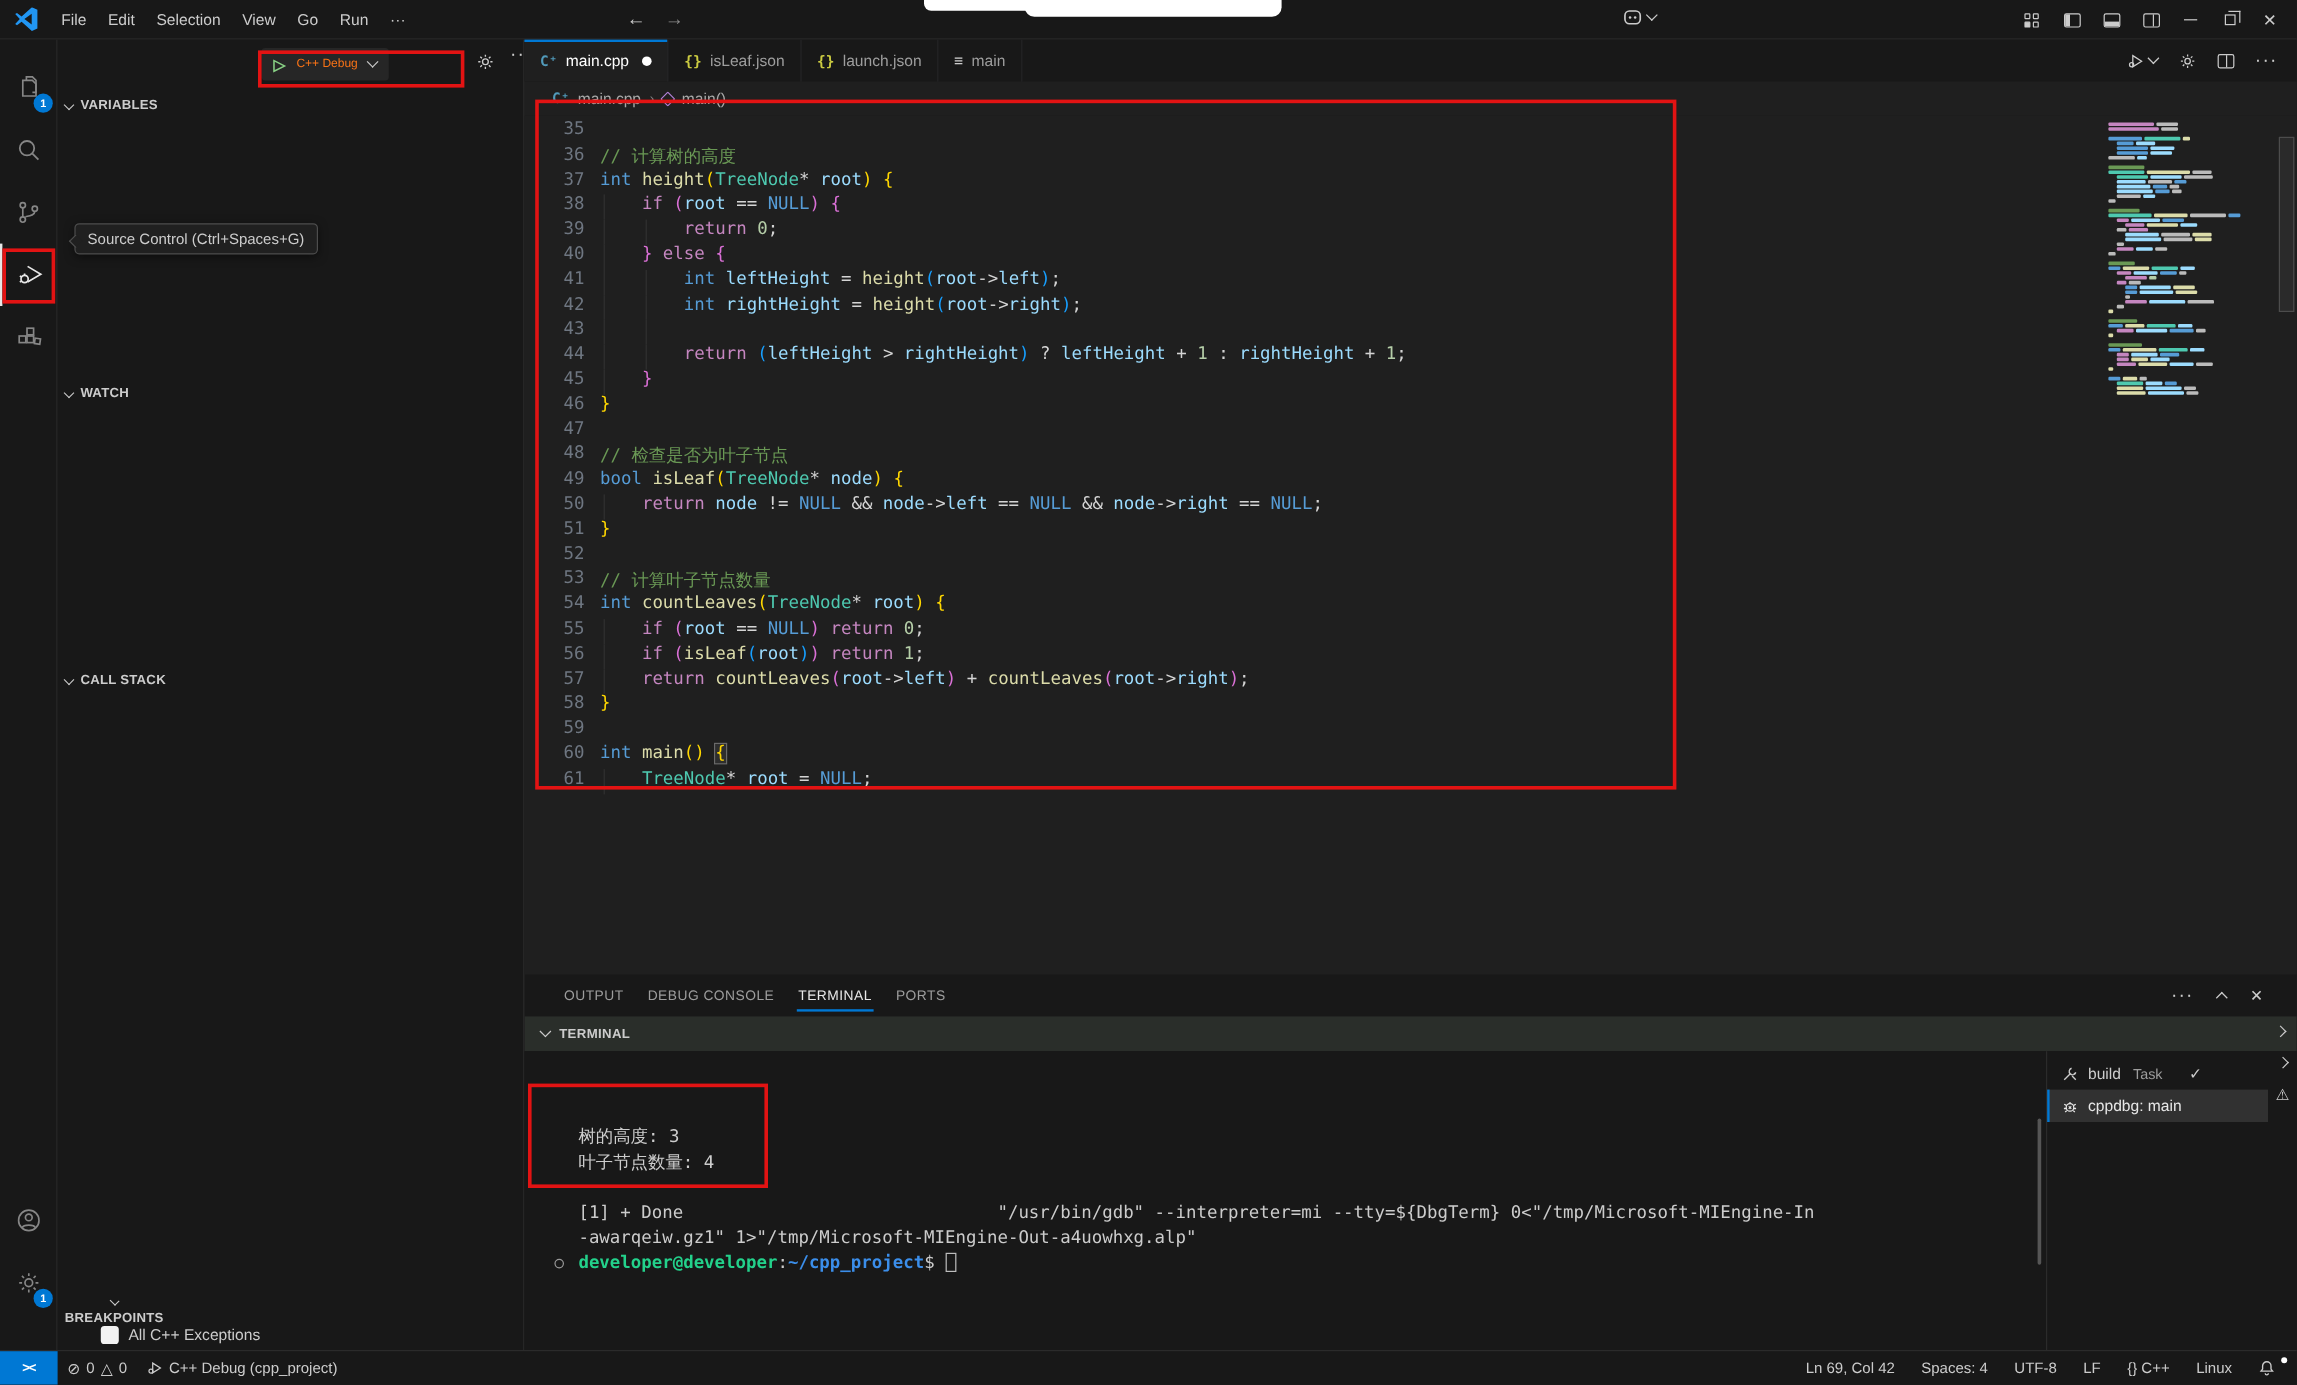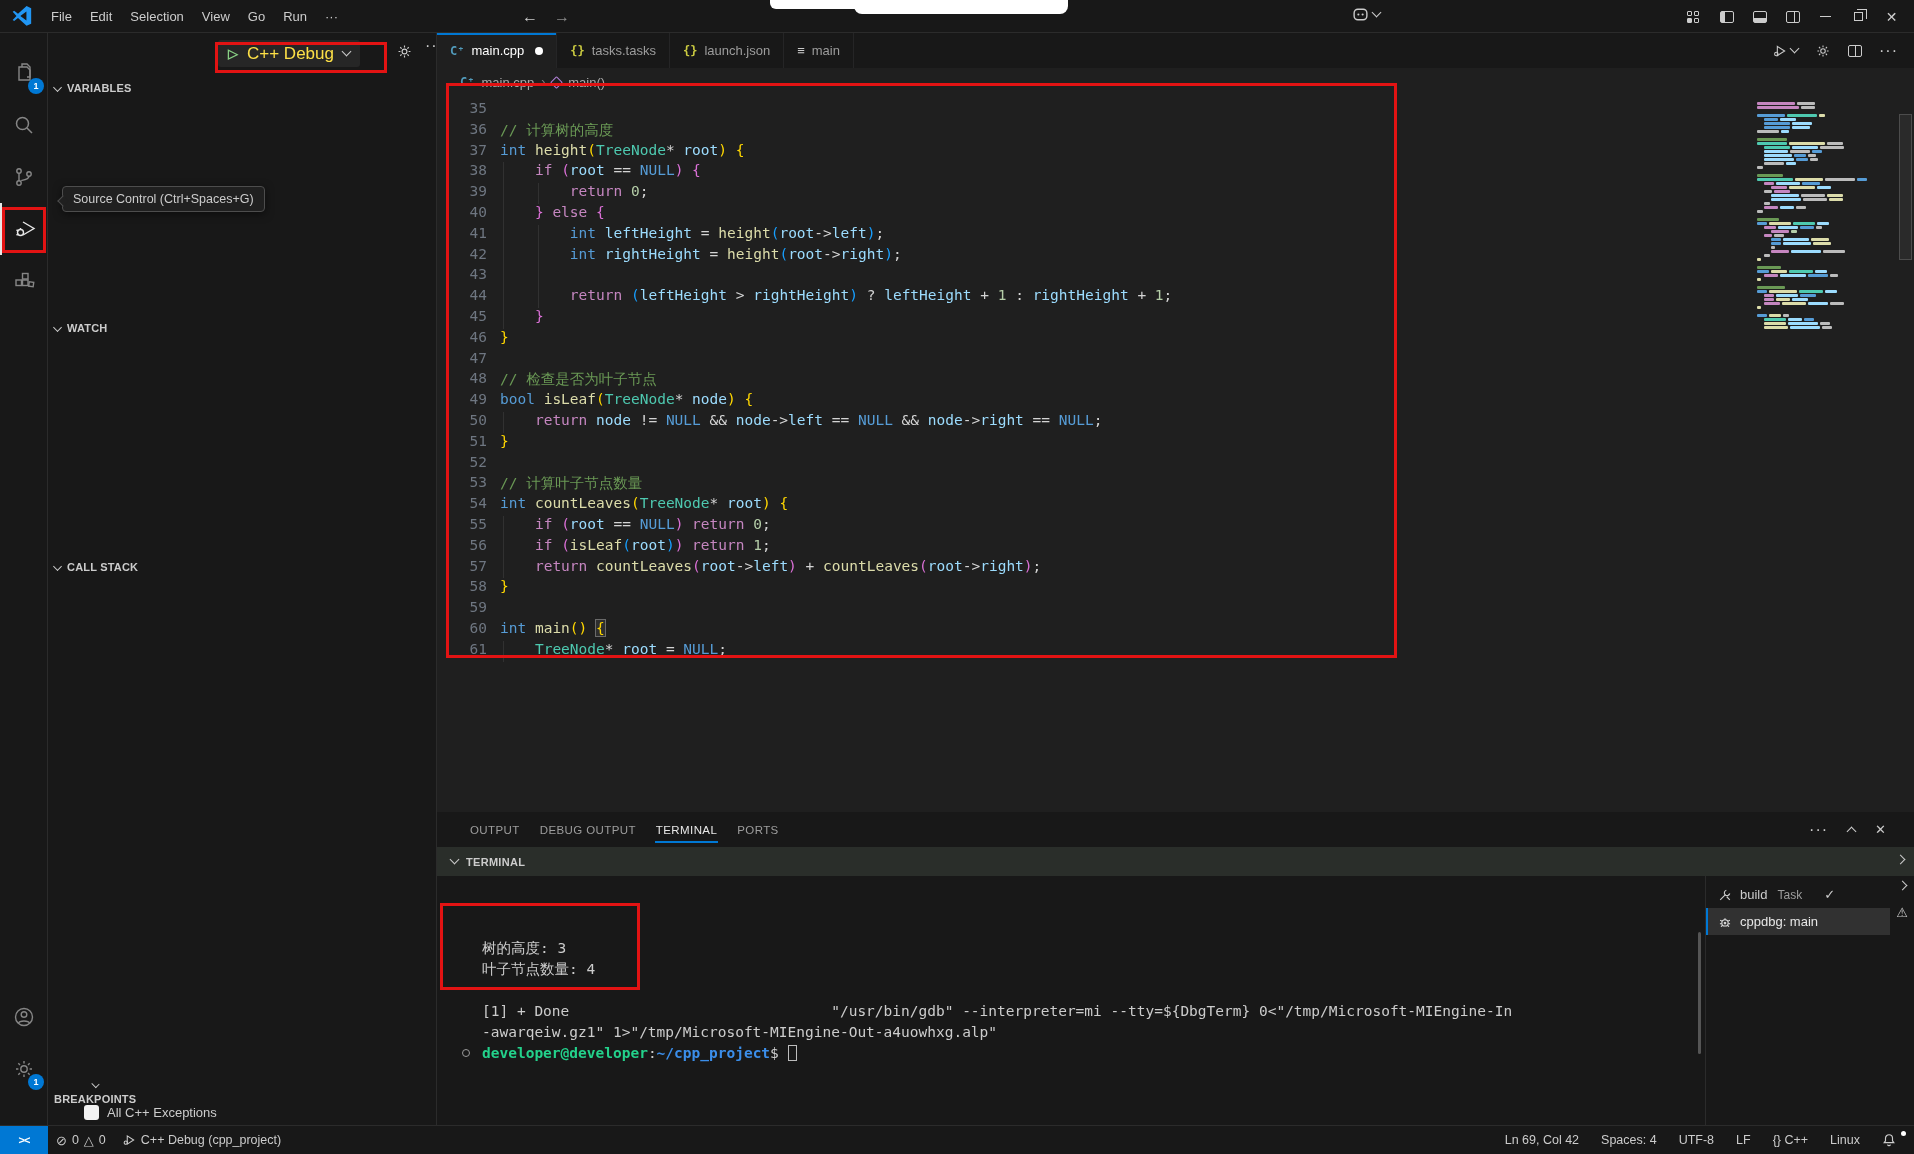--- a/index.html
+++ b/index.html
@@ -50,21 +50,21 @@
            justify-content:center; }
   .ai-spacer { margin-top:auto; }
 
   
   .sidebar { position:relative; width:389px; background:#181818; border-right:1px solid #2b2b2b; }
   .sidebar-title { position:absolute; left:0; top:0; right:0; height:42px; display:flex; align-items:center; }
   .sb-label { padding-left:44px; font-size:11px; color:#bbbbbb; letter-spacing:.3px; }
   .launch { position:absolute; left:170px; top:7px; height:27px; display:flex; align-items:center; gap:9px;
             padding:0 10px; background:#262626; border-radius:3px; }
   .launch .play { color:#89d185; font-size:13px; font-weight:700; }
-  .launch .lbl { color:#fde047; font-size:17px; }
+  .launch .lbl { color:#f97316; font-size:10px; }
   .chev { width:7px; height:7px; border-right:1.4px solid #cccccc; border-bottom:1.4px solid #cccccc;
           transform:rotate(45deg); margin-top:-4px; }
   .chev.right { transform:rotate(-45deg); }
   .sb-gear { position:absolute; left:348px; top:10px; color:#cccccc; }
   .sb-dots { position:absolute; left:377px; top:4px; color:#cccccc; font-size:16px; letter-spacing:1px; }
   .sec { position:absolute; left:6px; display:flex; align-items:center; gap:6px; height:22px;
          font-size:11px; font-weight:700; color:#cccccc; letter-spacing:.2px; }
   .sec .chev { margin-top:-2px; transform:rotate(45deg) scale(.9); }
   .sec.variables { top:44px; } .sec.watch { top:284px; } .sec.callstack { top:523px; } .sec.breakpoints { top:1050px;flex-direction:column; }
   .bp-row { position:absolute; left:36px; top:1072px; display:flex; align-items:center; gap:8px;
@@ -318,21 +318,21 @@
     <div class="rightcol">
       <div class="tabbar">
         <div id="tabs-mount" style="display:flex;">
             <div class="tab active">
               <span class="ticon-cpp">C⁺</span>
               <span class="tlabel">main.cpp</span>
               <span class="mod-dot"></span>
             </div>
             <div class="tab">
               <span class="ticon-json">{}</span>
-              <span class="tlabel">tasks.tasks</span>
+              <span class="tlabel">isLeaf.json</span>
             </div>
             <div class="tab">
               <span class="ticon-json">{}</span>
               <span class="tlabel">launch.json</span>
             </div>
             <div class="tab">
               <span class="ticon-list">≡</span>
               <span class="tlabel">main</span>
             </div>
           </div>
@@ -623,21 +623,21 @@
               <span class="mseg" style="width: 10px; background: rgb(187, 187, 187);"></span>
             </div>
           </div>
         <div class="scroll-slider"></div>
       </div>
 
       <div class="panel">
         <div class="panel-tabs">
           <div id="ptabs-mount" style="display:flex;height:100%;">
               <div class="ptab">OUTPUT</div>
-              <div class="ptab">DEBUG OUTPUT</div>
+              <div class="ptab">DEBUG CONSOLE</div>
               <div class="ptab active">TERMINAL</div>
               <div class="ptab">PORTS</div>
             </div>
           <div class="panel-actions">
             <span class="dots">···</span>
             <span class="chev" style="transform:rotate(-135deg);margin-top:4px;"></span>
             <span style="font-size:13px;">✕</span>
           </div>
         </div>
         <div class="terminal-header">

